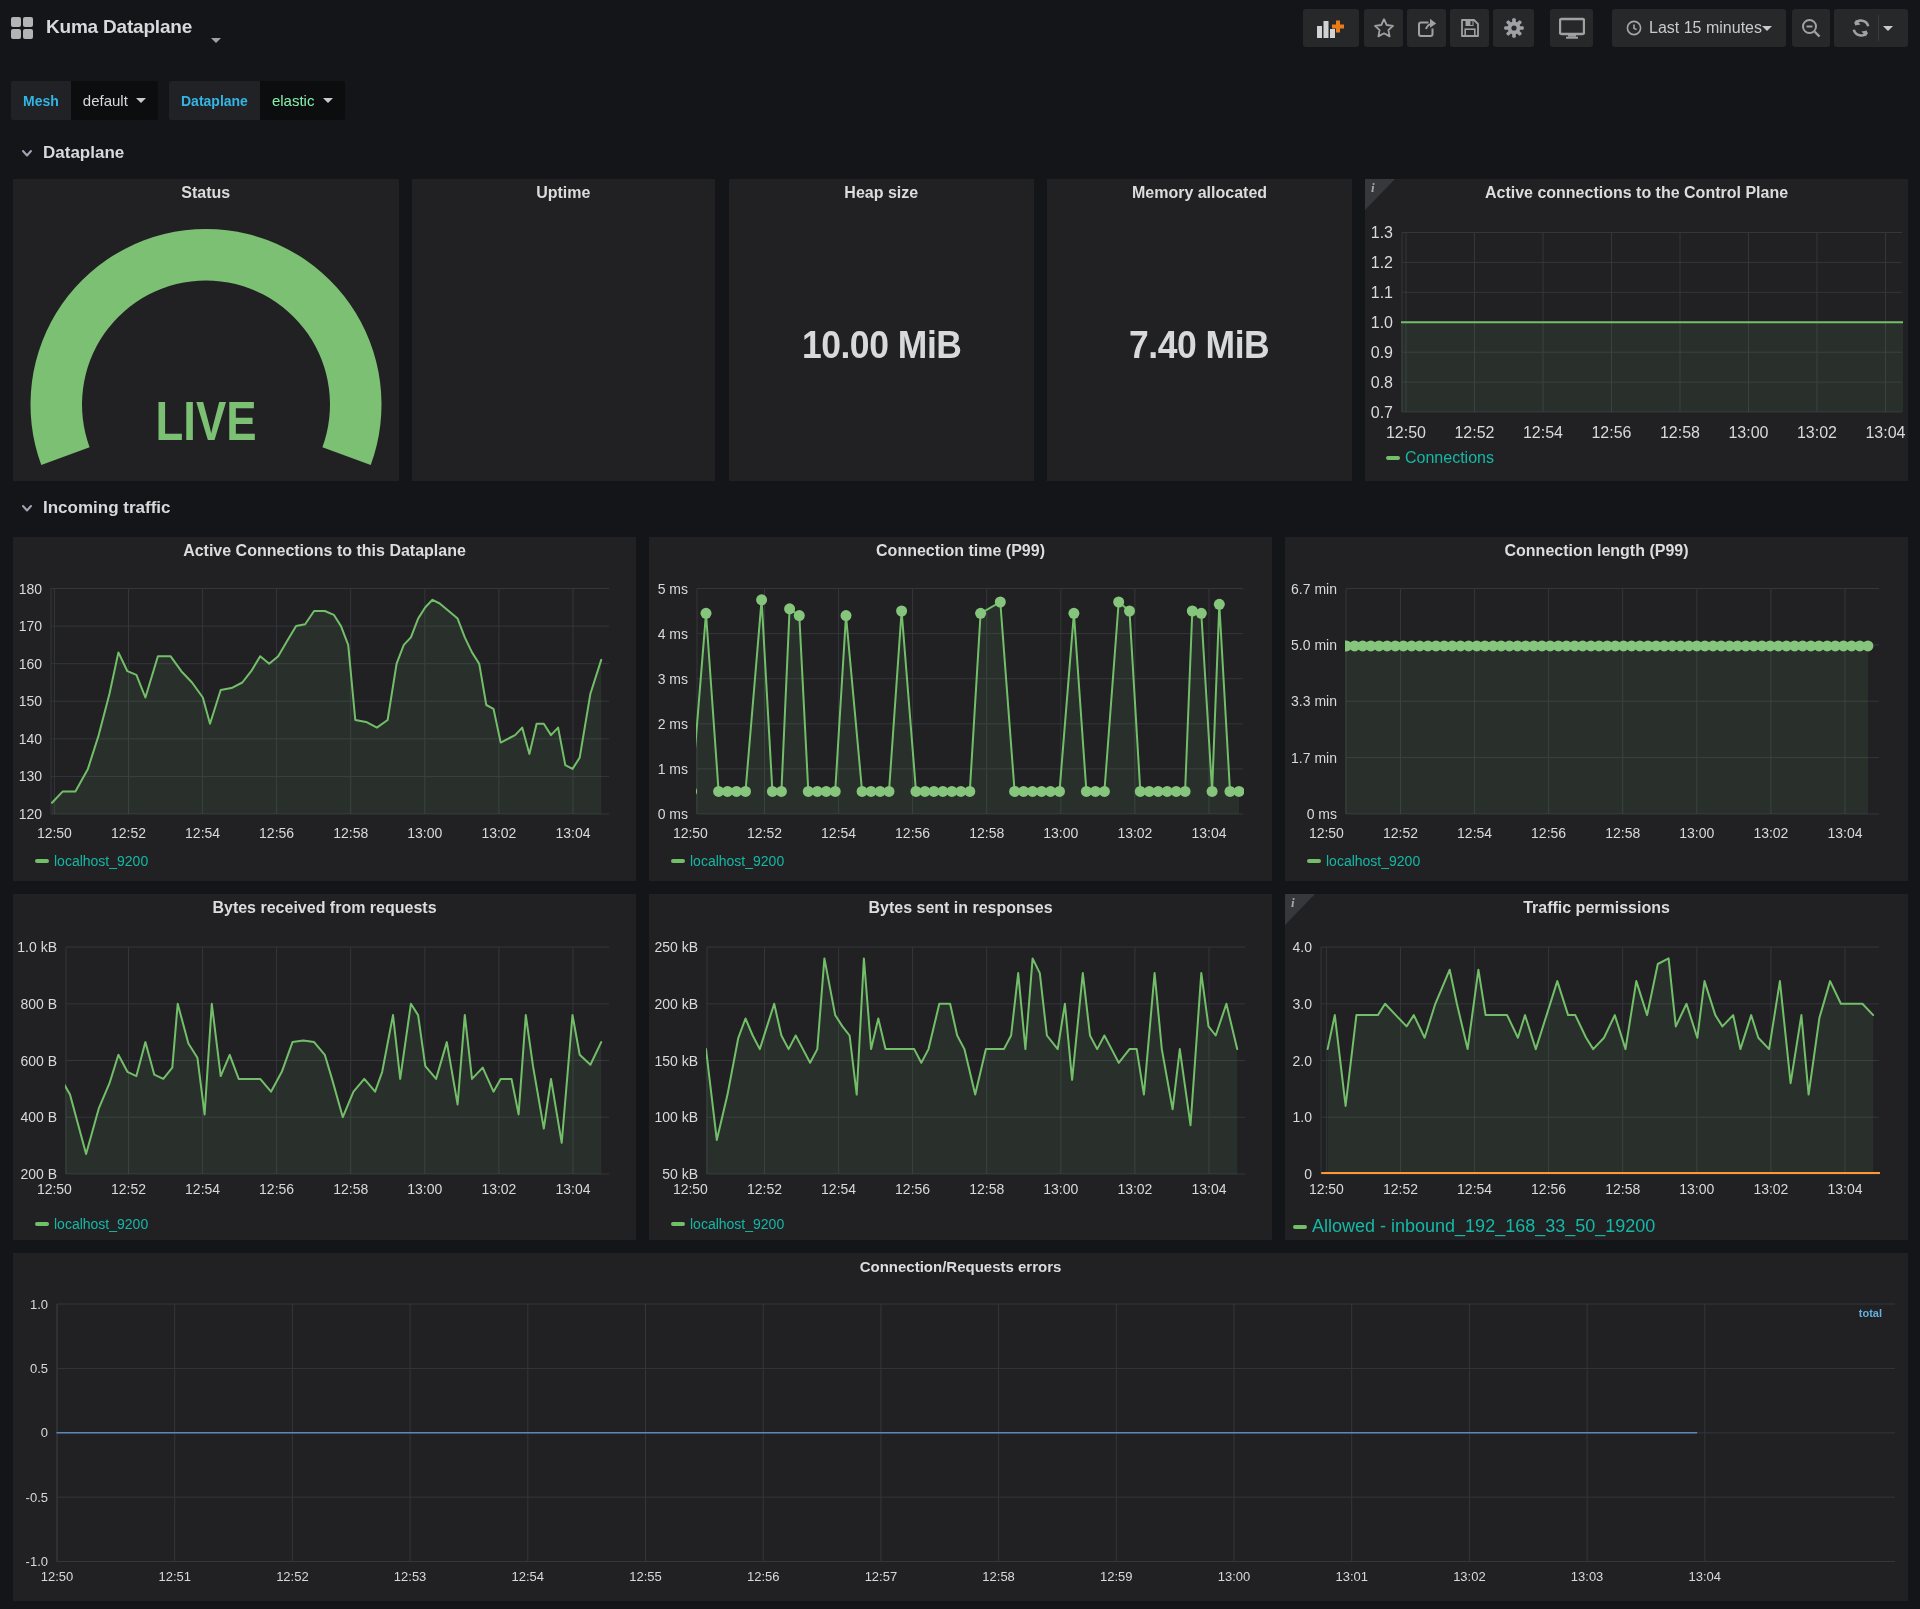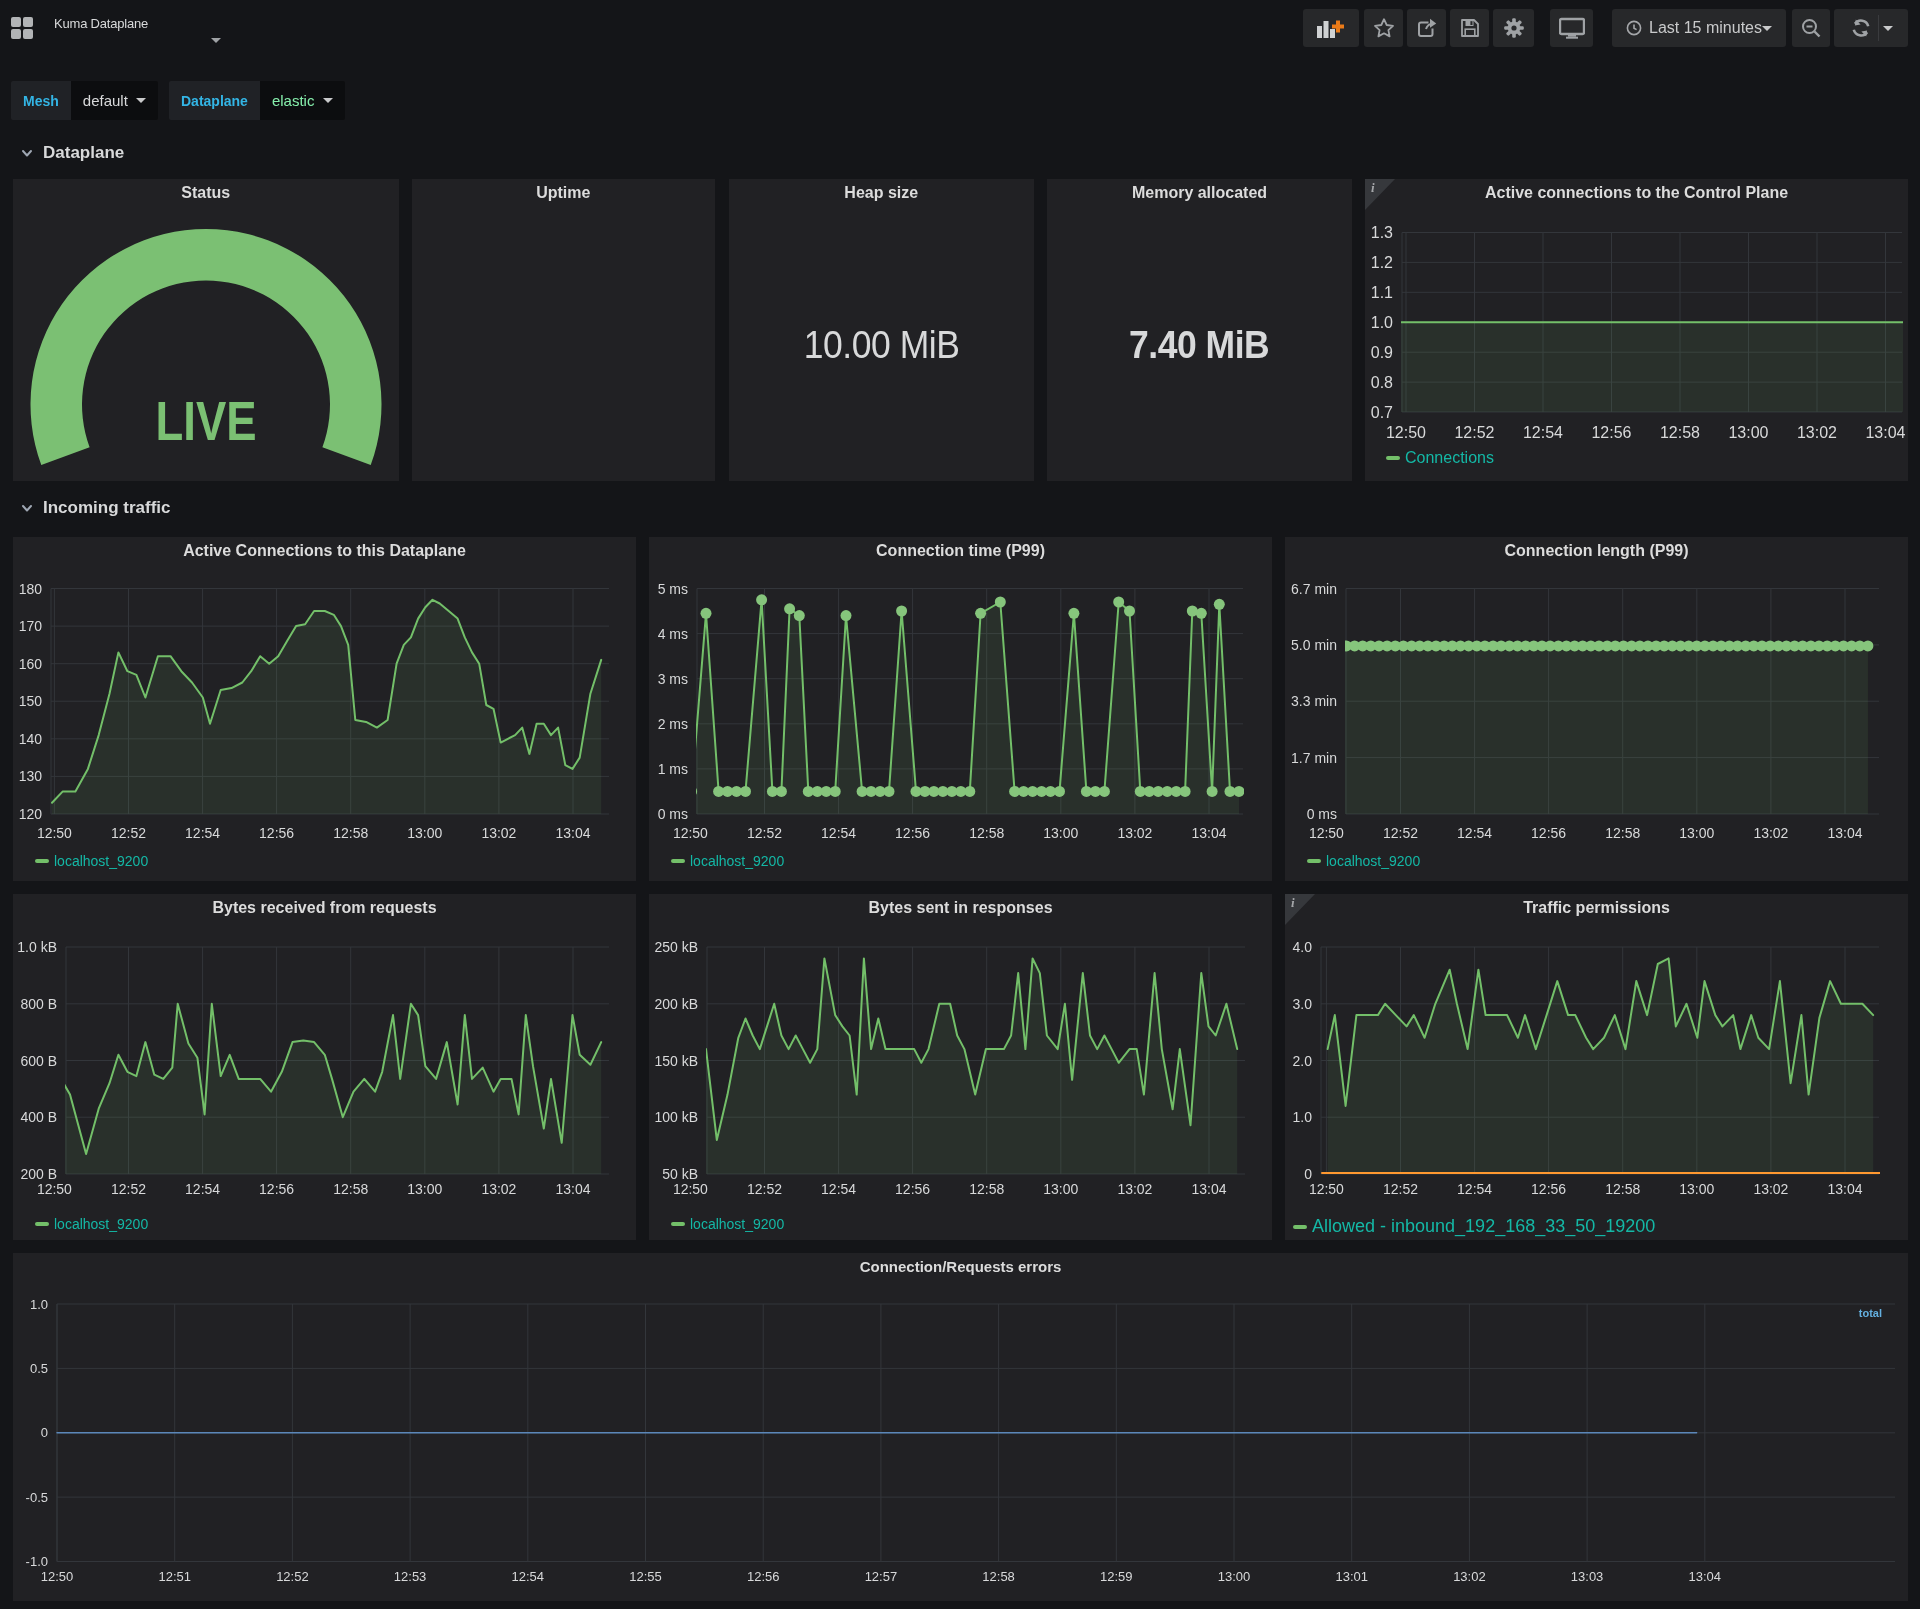--- a/index.html
+++ b/index.html
@@ -13,21 +13,21 @@
 .rowhead { position:absolute; display:flex; align-items:center; color:#d8d9da; font-weight:700; font-size:17px; }
 </style></head>
 <body>
 
 <div style="position:absolute;left:11px;top:17px"><svg width="22" height="22" viewBox="0 0 22 22" style="">
       <rect x="0" y="0" width="10" height="10" rx="2" fill="#b2b4b6"></rect>
       <rect x="12" y="0" width="10" height="10" rx="2" fill="#b2b4b6"></rect>
       <rect x="0" y="12" width="10" height="10" rx="2" fill="#b2b4b6"></rect>
       <rect x="12" y="12" width="10" height="10" rx="2" fill="#b2b4b6"></rect>
     </svg></div>
-<div style="position:absolute;left:54px;top:16px;font-size:13px;font-weight:400;color:#d8d9da;letter-spacing:-0.2px">Kuma Dataplane</div>
+<div style="position:absolute;left:46px;top:16px;font-size:19px;font-weight:700;color:#d8d9da;letter-spacing:-0.2px">Kuma Dataplane</div>
 <div style="position:absolute;left:211px;top:31px"><span style="display:inline-block;width:0;height:0;border-left:5px solid transparent;border-right:5px solid transparent;border-top:5px solid #9fa2a5;vertical-align:middle"></span></div>
 
 <div class="navbtn" style="left:1303px;width:56px">
     <svg width="28" height="20" viewBox="0 0 28 20" style="">
       <rect x="0" y="8" width="5" height="12" fill="#d0d2d3"></rect>
       <rect x="6.5" y="3" width="5" height="17" fill="#d0d2d3"></rect>
       <rect x="13" y="11" width="5" height="9" fill="#d0d2d3"></rect>
       <path d="M21.5 4.5 h4 v4 h4 v4 h-4 v4 h-4 v-4 h-4 v-4 h4 z" fill="#eb7b18" transform="translate(-2.5,-2)"></path>
     </svg>
   </div>
@@ -129,21 +129,21 @@
   <svg width="386" height="302" style="position:absolute;left:0;top:0">
       <path d="M 28.3 286.1 A 175.5 175.5 0 1 1 357.7 286.1 L 309.4 268.3 A 124 124 0 1 0 76.6 268.3 Z" fill="#7bc073"></path>
       <text x="193" y="261" text-anchor="middle" font-size="56" font-weight="700" textLength="101" lengthAdjust="spacingAndGlyphs" fill="#7bc073">LIVE</text>
     </svg>
 </div>
 <div class="panel" style="left:411.5px;top:179px;width:303.5px;height:302px">
   <div class="ptitle" style="font-size:16px">Uptime</div>
 </div>
 <div class="panel" style="left:728.5px;top:179px;width:305.5px;height:302px">
   <div class="ptitle" style="font-size:16px">Heap size</div>
-  <div style="position:absolute;top:144px;width:100%;text-align:center;font-size:39px;font-weight:400;color:#d8d9da;letter-spacing:-0.5px"><span style="display:inline-block;transform:scaleX(0.91);transform-origin:center">10.00 MiB</span></div>
+  <div style="position:absolute;top:144px;width:100%;text-align:center;font-size:39px;font-weight:700;color:#d8d9da;letter-spacing:-0.5px"><span style="display:inline-block;transform:scaleX(0.91);transform-origin:center">10.00 MiB</span></div>
 </div>
 <div class="panel" style="left:1047px;top:179px;width:305px;height:302px">
   <div class="ptitle" style="font-size:16px">Memory allocated</div>
   <div style="position:absolute;top:144px;width:100%;text-align:center;font-size:39px;font-weight:700;color:#d8d9da;letter-spacing:-0.5px"><span style="display:inline-block;transform:scaleX(0.91);transform-origin:center">7.40 MiB</span></div>
 </div>
 
 <div class="panel" style="left:1365px;top:179px;width:543px;height:302px">
     <div class="infotri"></div>
     <div class="infoi">i</div>
     <div class="ptitle" style="font-size:16px">Active connections to the Control Plane</div>

